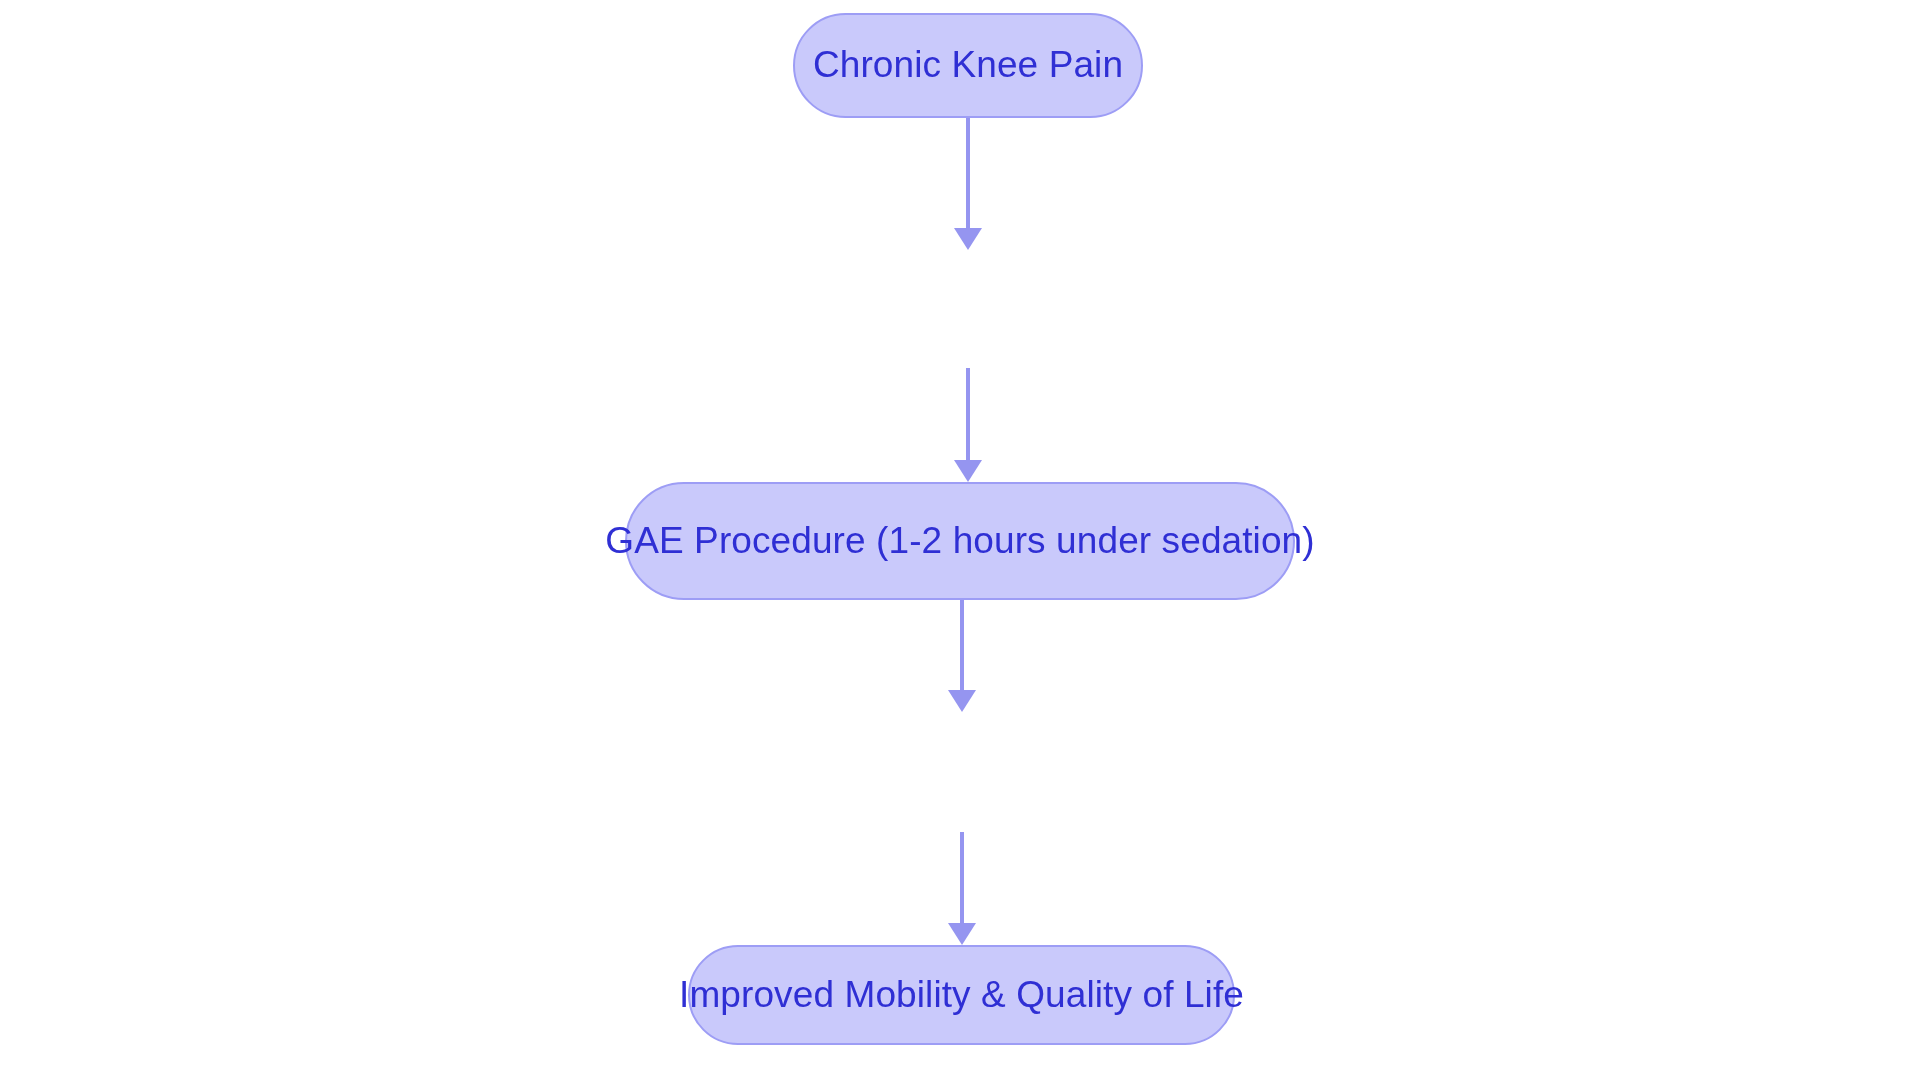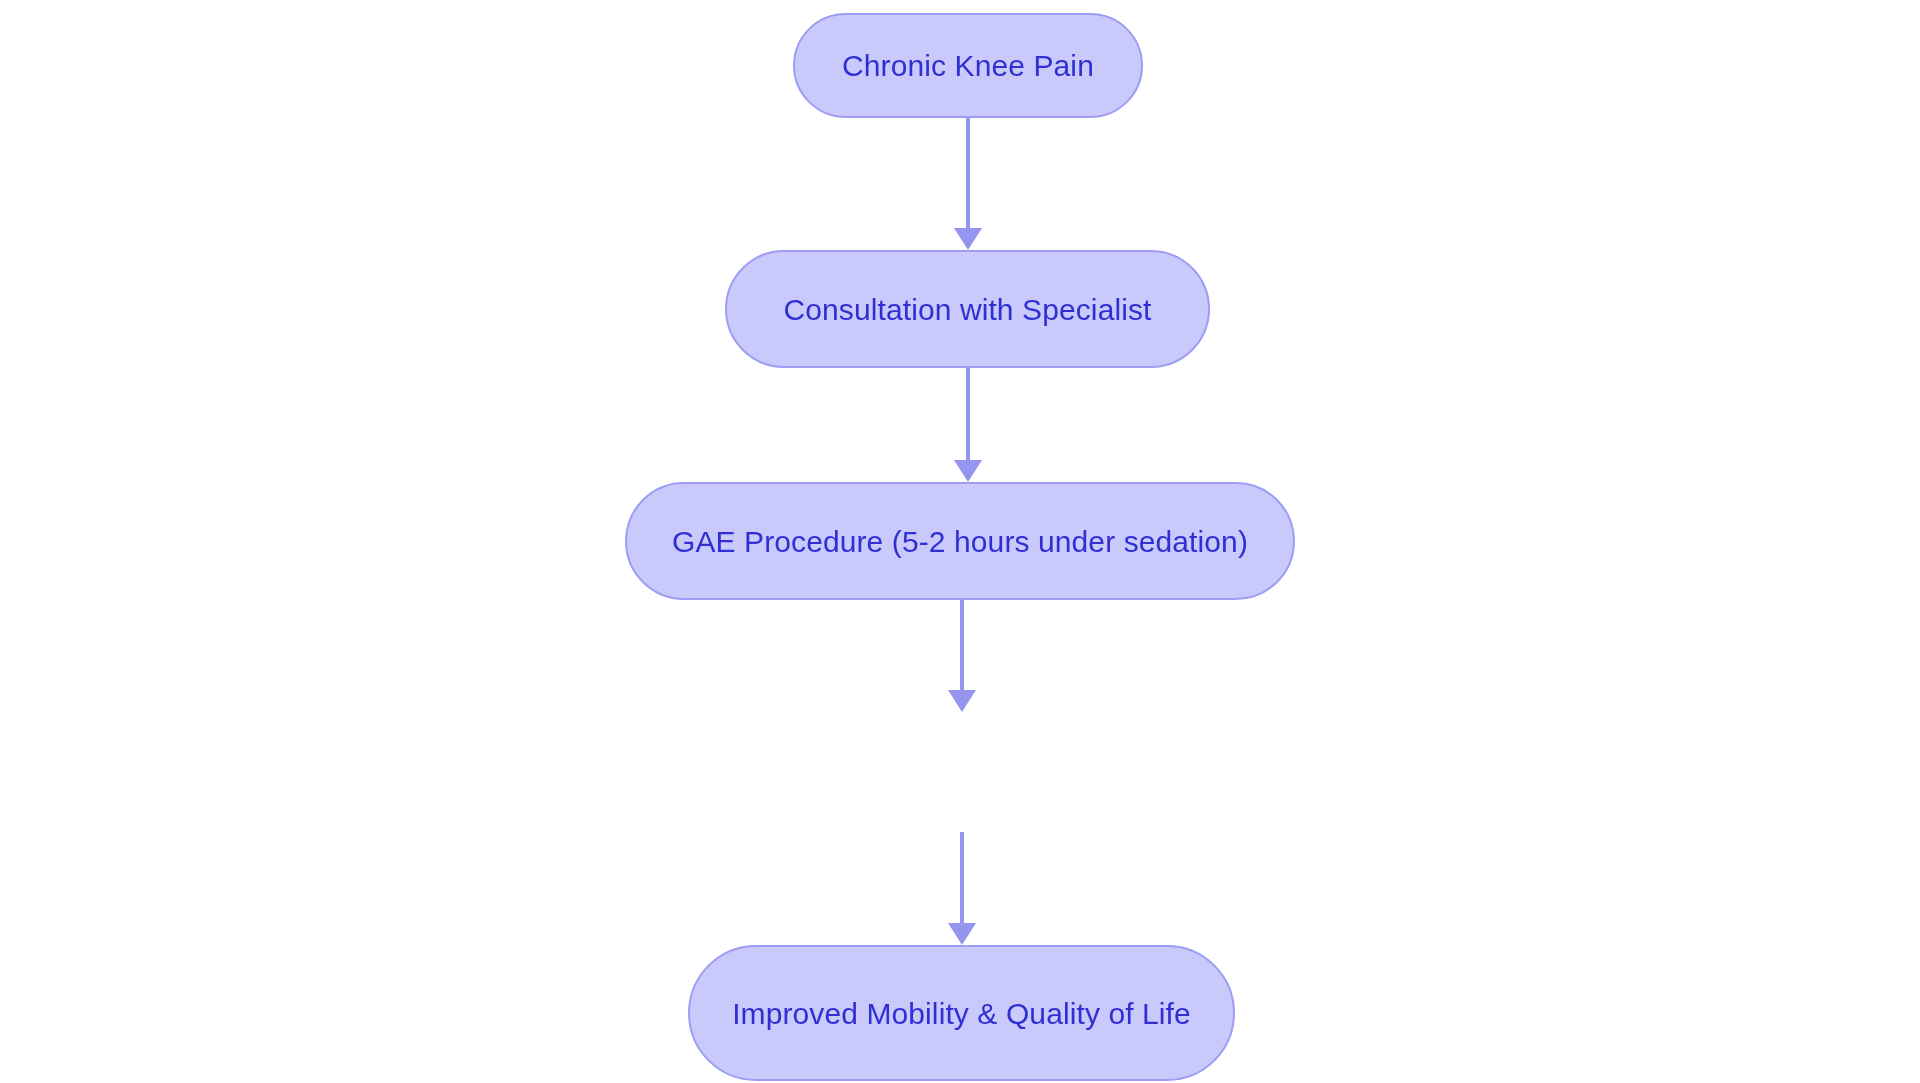--- a/index.html
+++ b/index.html
@@ -40,34 +40,34 @@
     align-items: center;
     justify-content: center;
     background: #c9c9fb;
     border: 2px solid #9d9df5;
     border-radius: 9999px;
     color: #2f2fd4;
     text-align: center;
     white-space: nowrap;
   }
   .node-label {
-    font-size: 30px;
+    font-size: 37px;
     font-weight: 400;
     letter-spacing: 0.1px;
     line-height: 1.1;
     color: #2f2fd4;
     padding: 0 26px;
   }
 
   
   #node-0 { left: 793px;  top: 13px;   width: 350px; height: 105px; }
   #node-1 { left: 725px;  top: 250px;  width: 485px; height: 118px; }
   #node-2 { left: 625px;  top: 482px;  width: 670px; height: 118px; }
   #node-3 { left: 690px;  top: 712px;  width: 545px; height: 120px; }
-  #node-4 { left: 688px;  top: 945px;  width: 547px; height: 136px; }
+  #node-4 { left: 688px;  top: 945px;  width: 547px; height: 100px; }
 </style>
 </head>
 <body>
 
 <div id="flow-canvas">
 
   <svg id="connector-layer" viewBox="0 0 1920 1083" width="1920" height="1083" xmlns="http://www.w3.org/2000/svg">
     <defs>
       <marker id="arrowhead" markerWidth="10" markerHeight="9" refX="0" refY="4.5" orient="auto" markerUnits="strokeWidth">
         <path d="M 0 0 L 10 4.5 L 0 9 z" fill="#9595f0"></path>
@@ -92,26 +92,23 @@
     <g>
       <line x1="962" y1="832" x2="962" y2="923" stroke="#9595f0" stroke-width="4"></line>
       <polygon points="948,923 976,923 962,945" fill="#9595f0"></polygon>
     </g>
   </svg>
 
   <div class="node" id="node-0">
     <span class="node-label">Chronic Knee Pain</span>
   </div>
 
-  <div class="node" id="node-1">
-    <span class="node-label">Consultation with Specialist</span>
-  </div>
 
   <div class="node" id="node-2">
-    <span class="node-label">GAE Procedure (5-2 hours under sedation)</span>
+    <span class="node-label">GAE Procedure (1-2 hours under sedation)</span>
   </div>
 
 
   <div class="node" id="node-4">
     <span class="node-label">Improved Mobility &amp; Quality of Life</span>
   </div>
 
 </div>
 
 </body></html>

